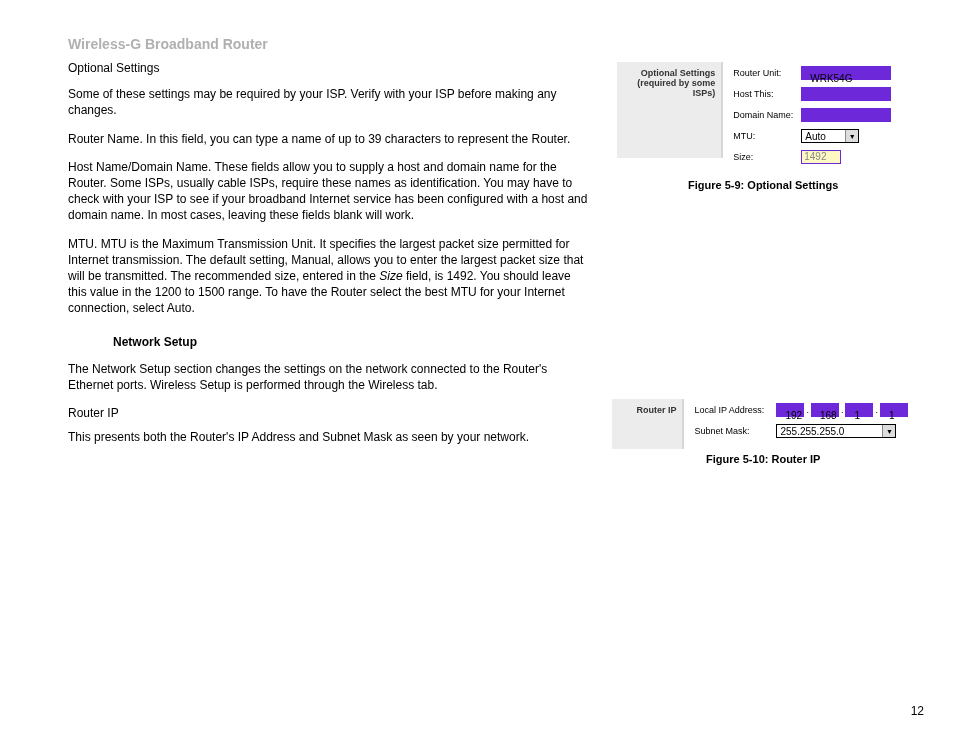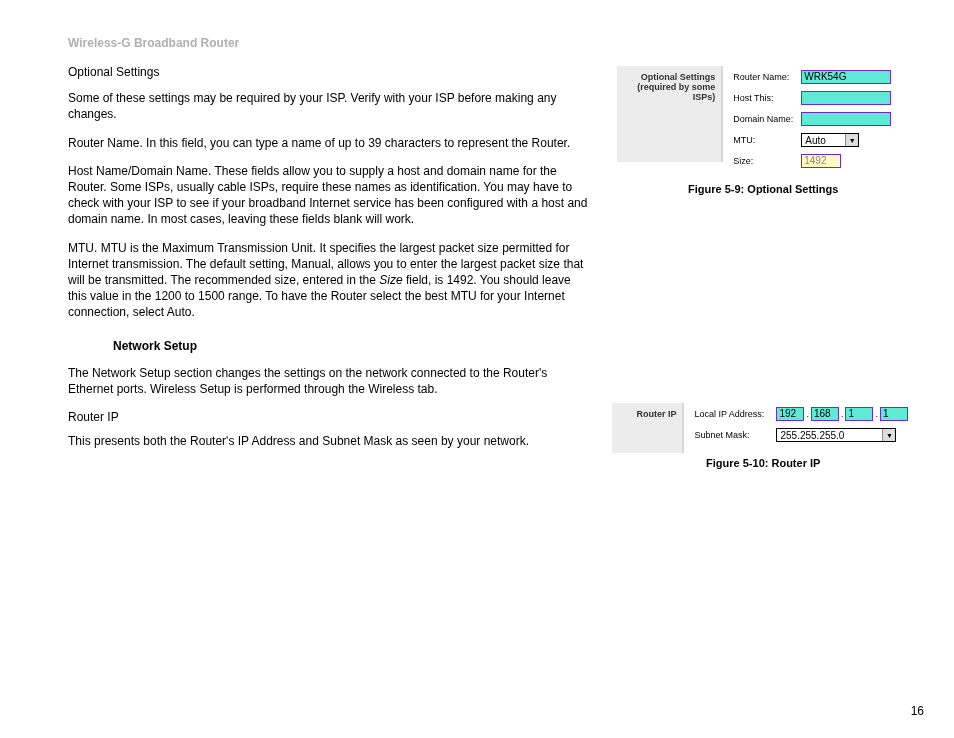--- a/index.html
+++ b/index.html
@@ -11,24 +11,24 @@
     color: #000;
   }
   .page {
     width: 954px;
     height: 738px;
     position: relative;
     box-sizing: border-box;
     padding: 36px 40px 20px 68px;
   }
   .header {
-    font-size: 12px;
+    font-size: 14px;
     font-weight: bold;
     color: #b0b0b0;
-    margin-bottom: 14px;
+    margin-bottom: 8px;
   }
   .columns {
     display: flex;
     align-items: flex-start;
     gap: 20px;
   }
   .left {
     width: 530px;
     line-height: 1.35;
   }
@@ -104,21 +104,21 @@
     align-items: center;
     margin-bottom: 7px;
   }
   .fld-label {
     width: 68px;
   }
   .router-ip-fig .fld-label {
     width: 82px;
   }
   .inp {
-    border: 1px solid #6d28d9;
+    border: 7px solid #6d28d9;
     height: 14px;
     box-sizing: border-box;
     padding: 0 2px;
     font-size: 10px;
     font-family: Verdana, Arial, sans-serif;
     background: #5eead4;
   }
   .inp-w { width: 90px; }
   .inp-sm { width: 28px; text-align:left; }
   .sel {
@@ -194,21 +194,21 @@
     <div class="right">
 
       <div class="fig">
         <div class="fig-body">
           <div class="fig-label-box">
             <span>Optional Settings</span>
             <span>(required by some ISPs)</span>
           </div>
           <div class="fig-fields">
             <div class="fld-row">
-              <span class="fld-label">Router Name:</span>
+              <span class="fld-label">Router Unit:</span>
               <span class="inp inp-w">WRK54G</span>
             </div>
             <div class="fld-row">
               <span class="fld-label">Host This:</span>
               <span class="inp inp-w"></span>
             </div>
             <div class="fld-row">
               <span class="fld-label">Domain Name:</span>
               <span class="inp inp-w"></span>
             </div>
@@ -255,15 +255,15 @@
             </div>
           </div>
         </div>
         <div class="fig-caption">Figure 5-10: Router IP</div>
       </div>
 
     </div>
 
   </div>
 
-  <div class="page-num">16</div>
+  <div class="page-num">12</div>
 
 </div>
 
 </body></html>

